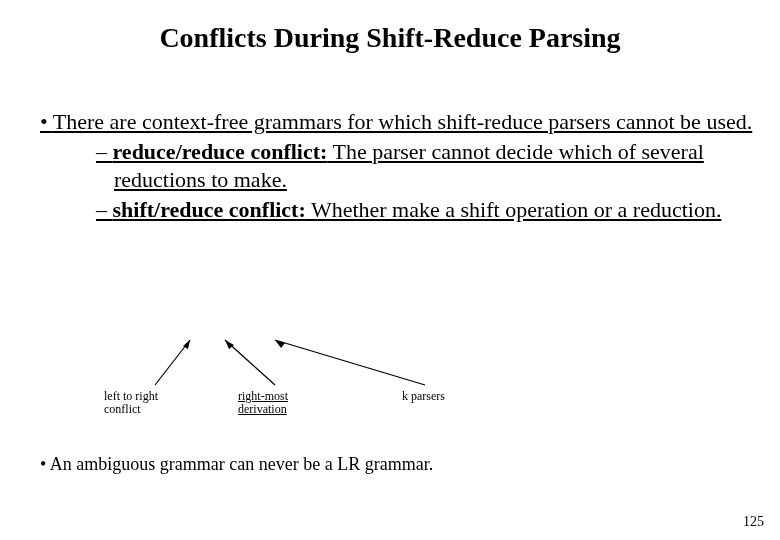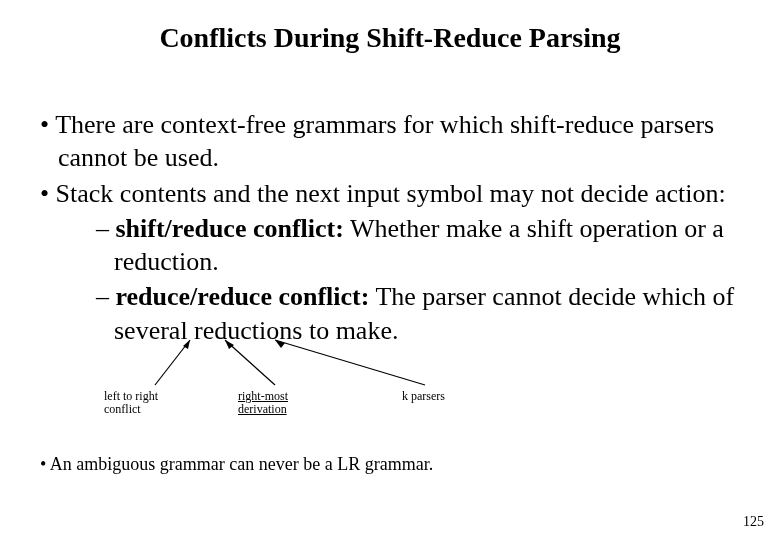--- a/index.html
+++ b/index.html
@@ -25,22 +25,23 @@
     width: 780px;
     text-align: center;
     font-weight: bold;
     font-size: 28px;
   }
   .bullets {
     position: absolute;
     top: 108px;
     left: 36px;
     right: 24px;
-    font-size: 26px;
+    font-size: 22px;
     line-height: 1.28;
+    text-decoration: underline;
   }
   .b1 {
     padding-left: 22px;
     text-indent: -18px;
     margin-bottom: 2px;
   }
   .b1::before {
     content: "•  ";
   }
   .b2 {
@@ -84,26 +85,25 @@
 </style>
 </head>
 <body>
 
 <div class="slide">
 
   <div class="title">Conflicts During Shift-Reduce Parsing</div>
 
   <div class="bullets">
     <div class="b1">There are context-free grammars for which shift-reduce parsers cannot be used.</div>
-    <div class="b1">Stack contents and the next input symbol may not decide action:</div>
+    <div class="b2">
+      <span class="bold">reduce/reduce conflict:</span><span> The parser cannot decide which of several reductions to make.</span>
+    </div>
     <div class="b2">
       <span class="bold">shift/reduce conflict:</span><span> Whether make a shift operation or a reduction.</span>
-    </div>
-    <div class="b2">
-      <span class="bold">reduce/reduce conflict:</span><span> The parser cannot decide which of several reductions to make.</span>
     </div>
   </div>
 
   <svg class="svg-arrows" viewBox="0 0 430 55" preserveAspectRatio="none">
     <line x1="95" y1="50" x2="130" y2="5" stroke="#000" stroke-width="1.2"></line>
     <polygon points="130,5 123,11 128,14" fill="#000"></polygon>
     <line x1="215" y1="50" x2="165" y2="5" stroke="#000" stroke-width="1.2"></line>
     <polygon points="165,5 169,14 174,10" fill="#000"></polygon>
     <line x1="365" y1="50" x2="215" y2="5" stroke="#000" stroke-width="1.2"></line>
     <polygon points="215,5 221,13 225,8" fill="#000"></polygon>

